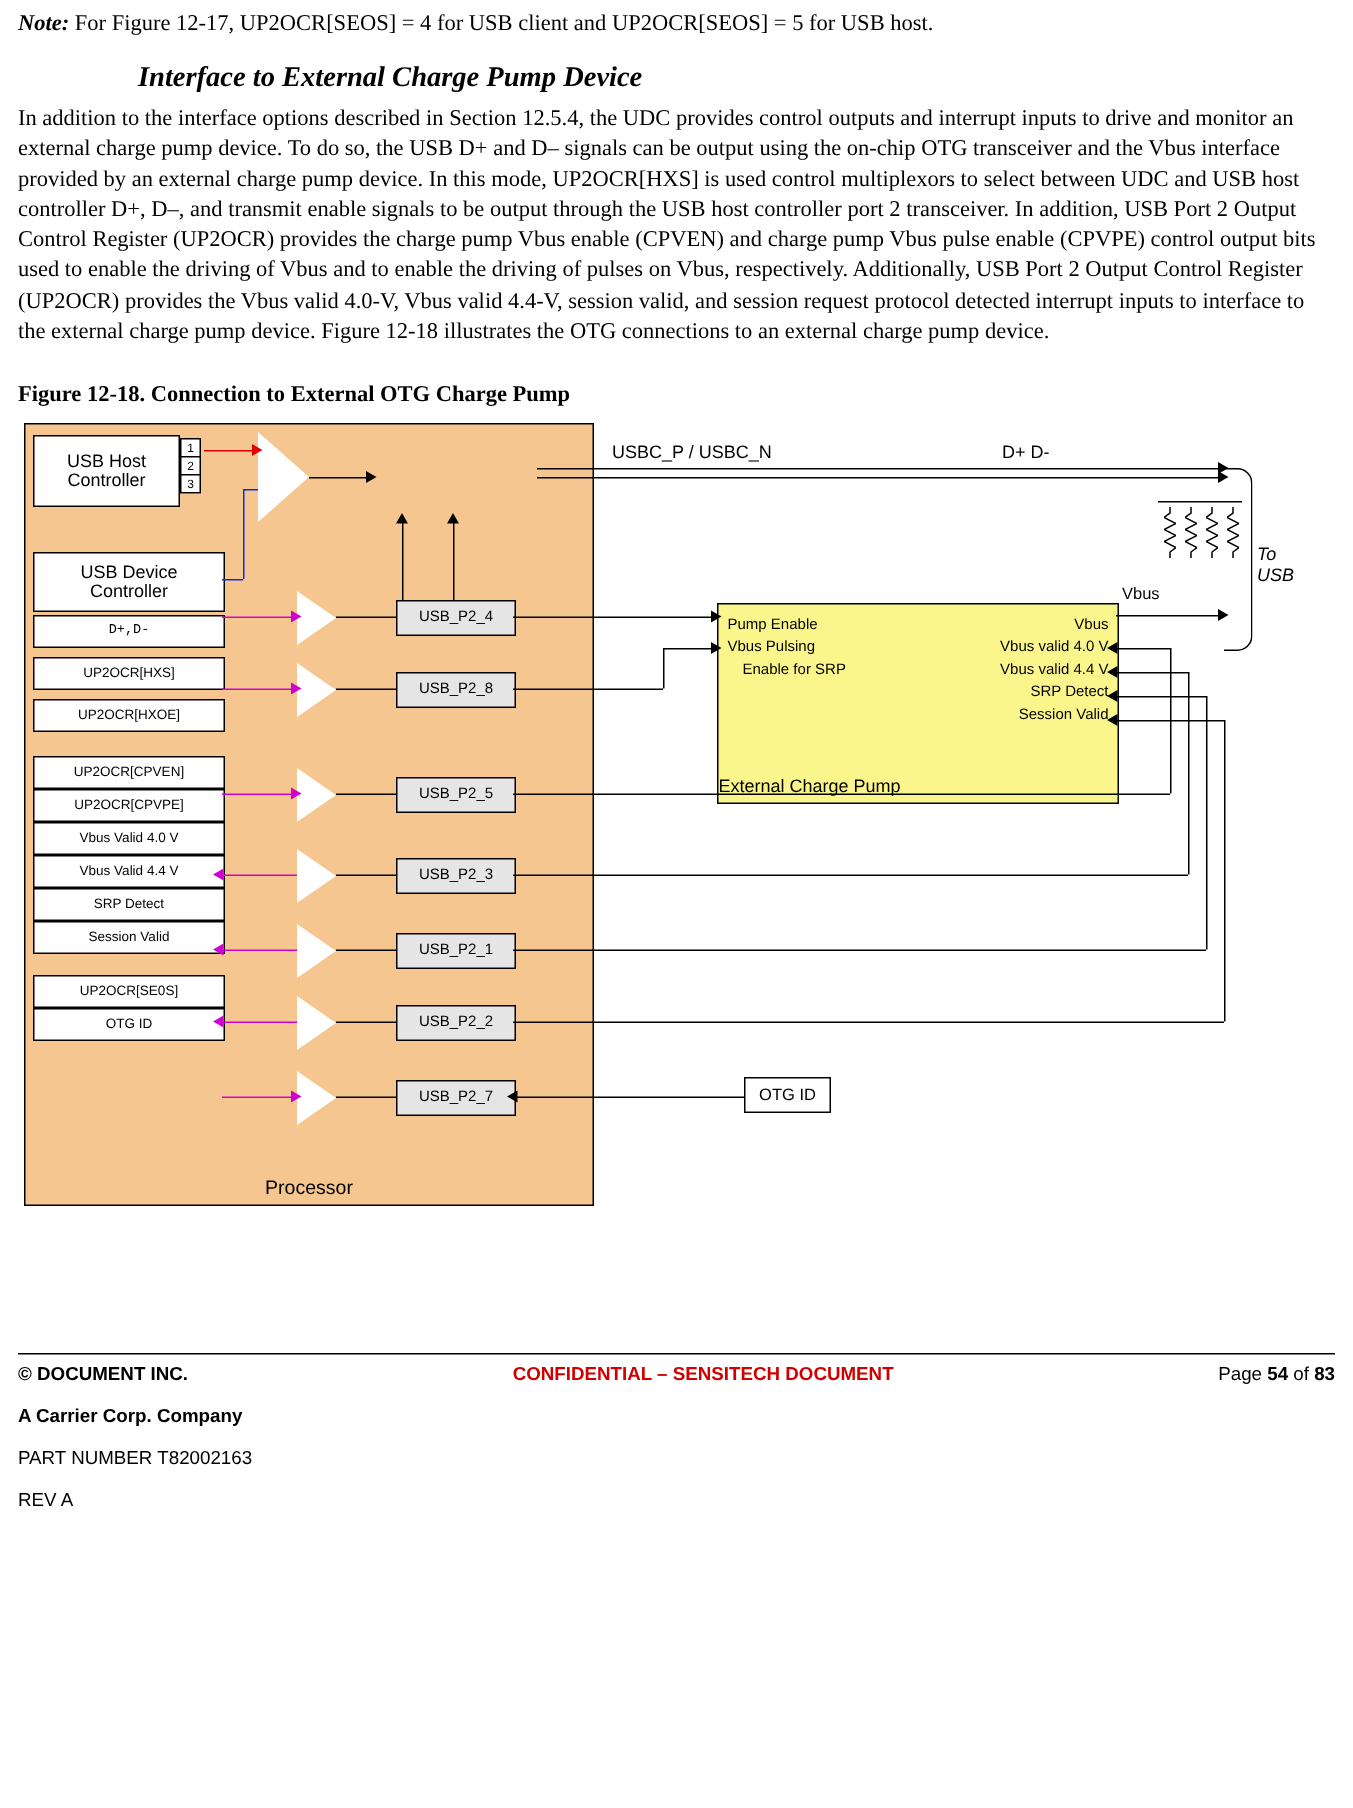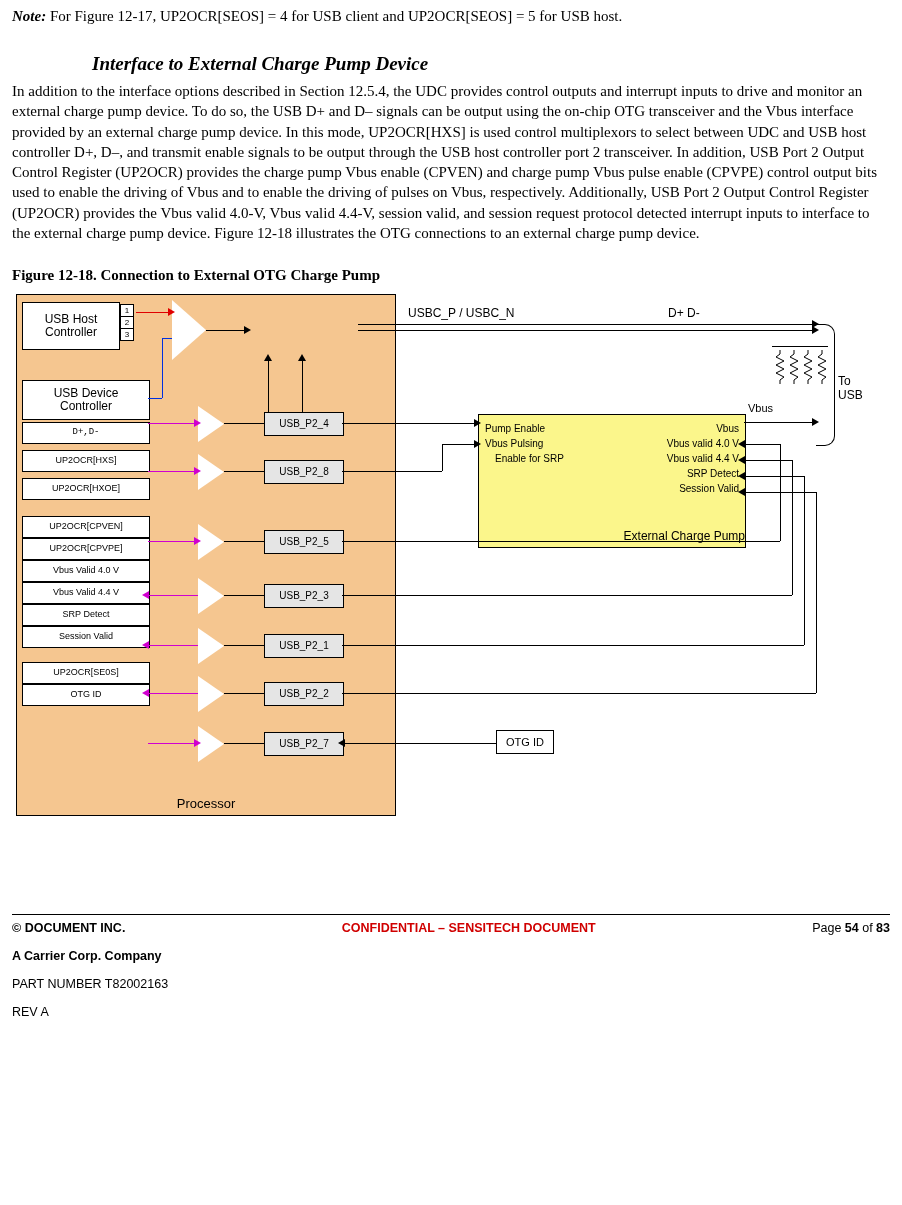--- a/index.html
+++ b/index.html
@@ -3,21 +3,21 @@
 <meta charset="utf-8">
 <style>
   body {
     font-family: "Times New Roman", Times, serif;
     font-size: 15px;
     color: #000;
     margin: 0;
     padding: 8px 12px;
     width: 878px;
   }
-  .note-line { margin-bottom: 28px; }
+  .note-line { margin-bottom: 16px; }
   .note-label { font-style: italic; font-weight: bold; }
   .section-heading {
     font-style: italic;
     font-weight: bold;
     font-size: 19px;
     margin-left: 80px;
     margin-bottom: 6px;
   }
   .body-text { line-height: 1.35; margin-bottom: 24px; }
   .figure-caption { font-weight: bold; margin-bottom: 10px; }
@@ -93,21 +93,21 @@
   .mux-row { left:186px; }
   .mux-row.m1{ top:112px;} .mux-row.m2{ top:160px;} .mux-row.m3{ top:230px;}
   .mux-row.m4{ top:284px;} .mux-row.m5{ top:334px;} .mux-row.m6{ top:382px;}
   .mux-row.m7{ top:432px;}
 
   
   .charge-pump {
     position:absolute; left:466px; top:120px; width:266px; height:132px;
     background:#fbf68b; border:1px solid #000;
   }
-  .cp-title { position:absolute; left:0; right:0; bottom:4px; text-align:right; font-size:12px;}
+  .cp-title { position:absolute; left:0; right:0; bottom:4px; text-align:left; font-size:12px;}
   .cp-left { position:absolute; left:6px; top:6px; font-size:10px; text-align:left; line-height:1.5;}
   .cp-right{ position:absolute; right:6px; top:6px; font-size:10px; text-align:right; line-height:1.5;}
 
   .otgid-box { position:absolute; left:484px; top:436px; width:56px; height:22px;
     border:1px solid #000; background:#fff; font-size:11px; display:flex;align-items:center;justify-content:center;}
 
   
   .wire { position:absolute; background:#000; }
   .wire.v { width:1px; } .wire.h { height:1px; }
   .wire.red { background:#e00000; }
@@ -128,21 +128,21 @@
   .lbl { position:absolute; font-size:12px; }
 
   
   .res { position:absolute; width:8px; height:34px; }
   .res svg{ width:8px;height:34px; }
 
   
   .brace { position:absolute; left:804px; top:30px; width:18px; height:120px;
     border-right:1px solid #000; border-top:1px solid #000; border-bottom:1px solid #000;
     border-top-right-radius:10px;border-bottom-right-radius:10px;}
-  .tousb { position:absolute; left:826px; top:80px; font-size:12px;}
+  .tousb { position:absolute; left:826px; top:80px; font-size:12px;font-style:italic;}
 </style>
 </head>
 <body>
 
 <div class="note-line">
   <span class="note-label">Note:</span>
   <span>For Figure 12-17, UP2OCR[SEOS] = 4 for USB client and UP2OCR[SEOS] = 5 for USB host.</span>
 </div>
 
 <div class="section-heading">Interface to External Charge Pump Device</div>

